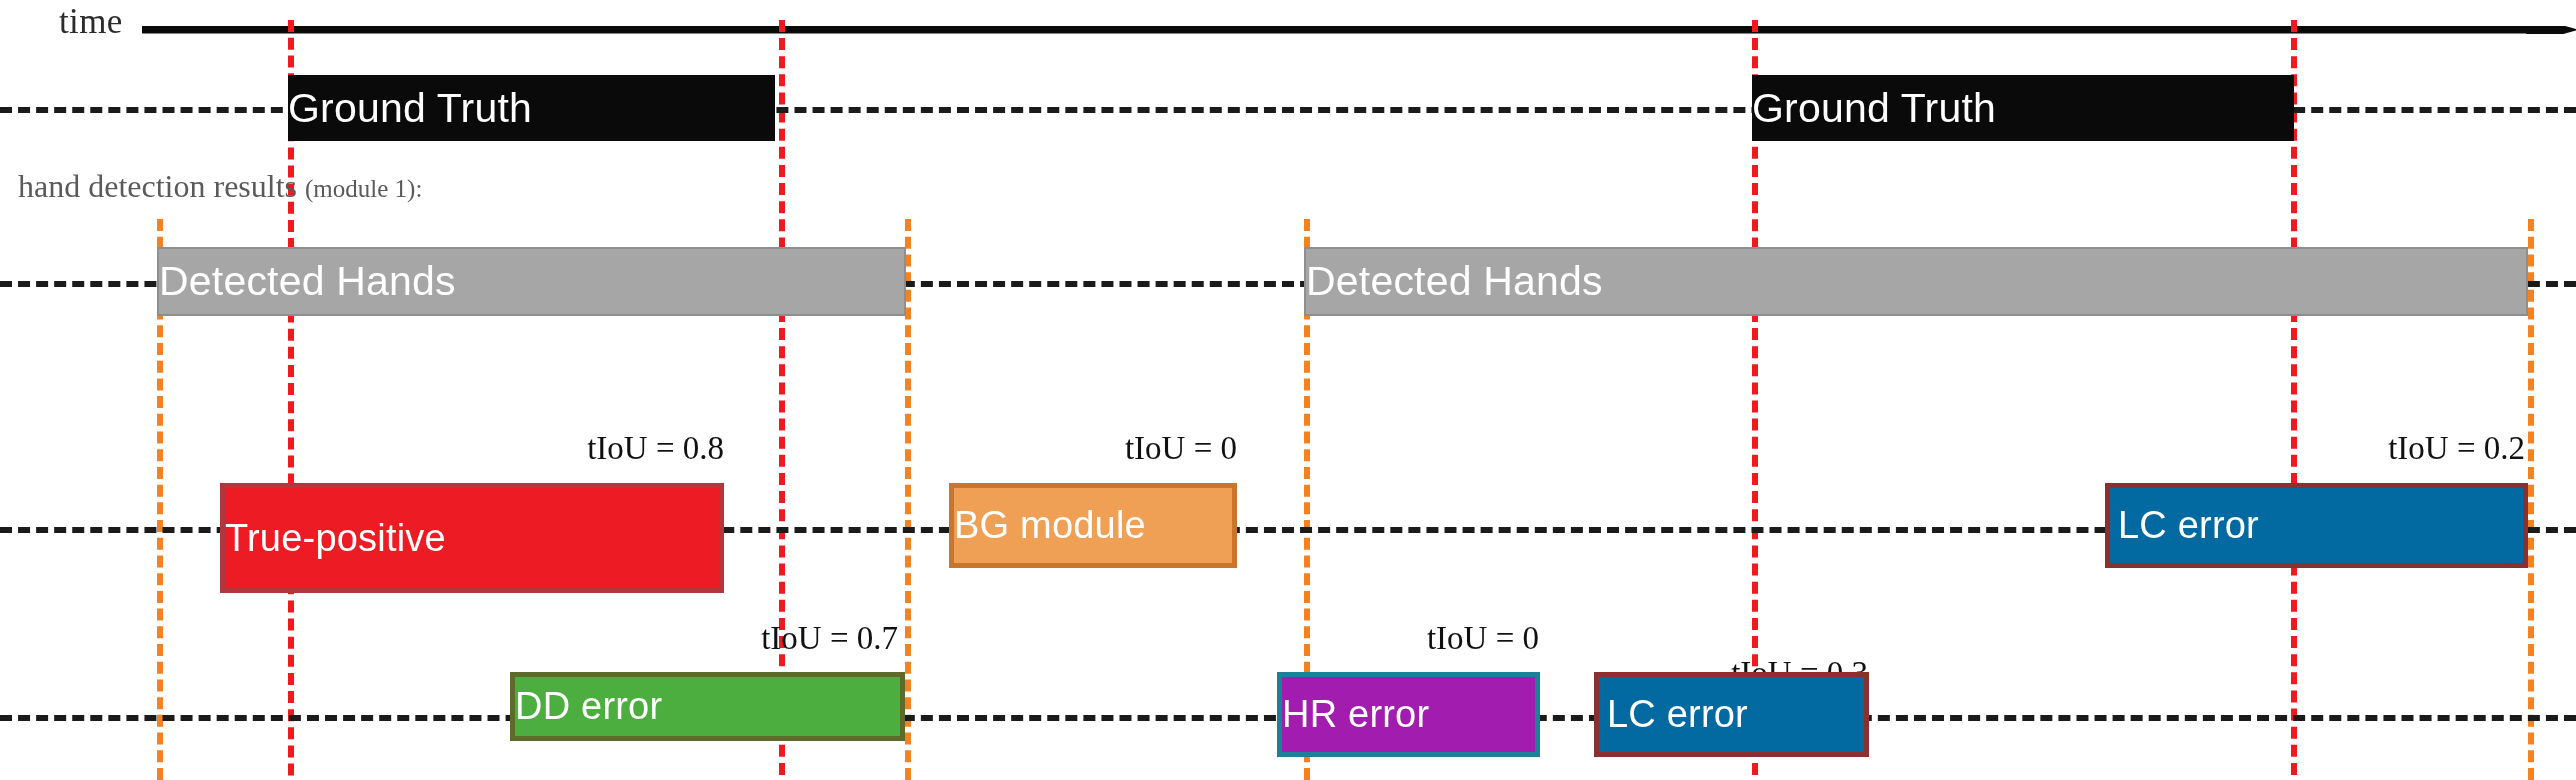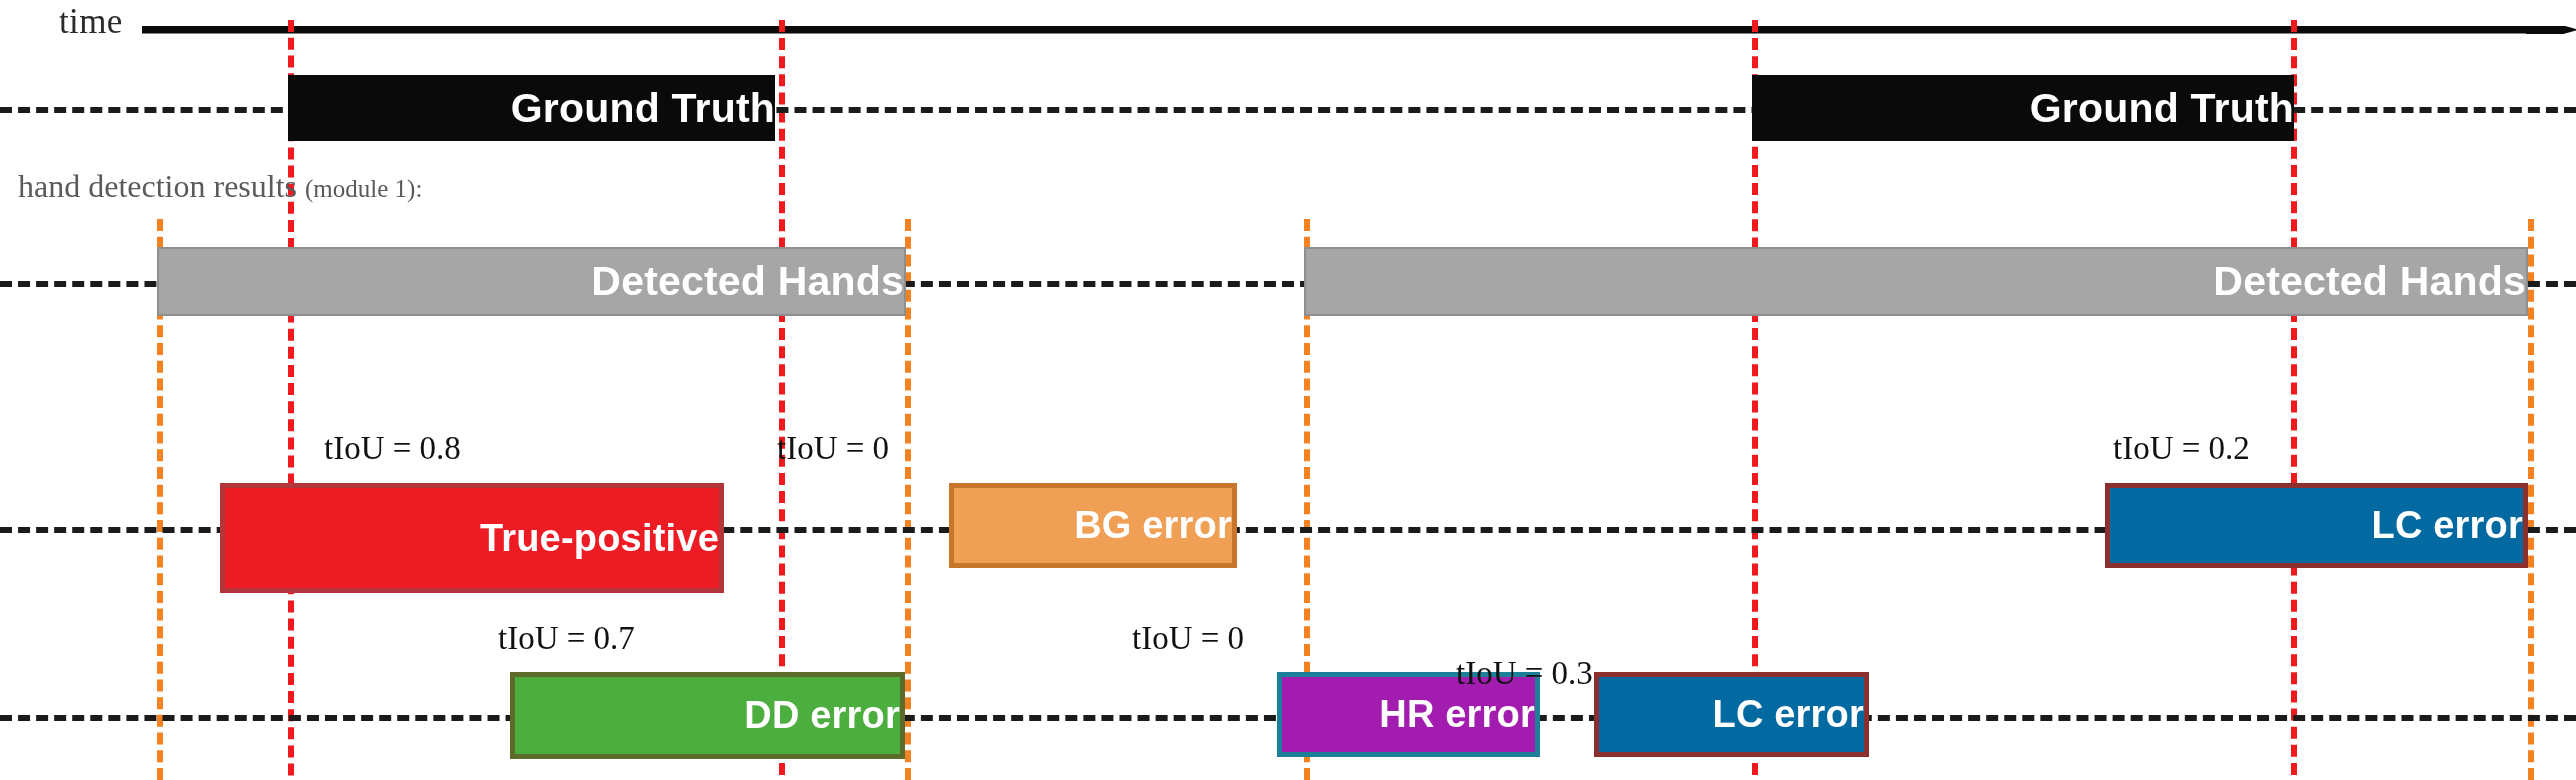--- a/index.html
+++ b/index.html
@@ -52,25 +52,25 @@
   }
   .vline.orange {
     border-left: 6px dashed #f58220;
   }
 
   
   .seg {
     box-sizing: border-box;
     display: flex;
     align-items: center;
-    justify-content: flex-end;
+    justify-content: flex-start;
     color: #ffffff;
     font-family: "Liberation Sans", sans-serif;
     font-size: 38px;
-    font-weight: 700;
+    font-weight: 400;
     white-space: nowrap;
     letter-spacing: 0.2px;
   }
   .seg.gt {
     background: #0a0a0a;
     border: none;
     font-size: 41px;
   }
   .seg.hands {
     background: #a6a6a6;
@@ -93,21 +93,21 @@
   .caption .mod {
     font-size: 25px;
   }
 
   
   .tiou {
     font-family: "Liberation Serif", serif;
     font-size: 33px;
     color: #111111;
     white-space: nowrap;
-    text-align: left;
+    text-align: right;
   }
 </style>
 </head>
 <body>
 
 <div id="stage">
 
   <div class="abs time-label">time</div>
   <svg class="abs time-axis" viewBox="0 0 3230 10" preserveAspectRatio="none">
     <line x1="0" y1="5" x2="3180" y2="5" stroke="#0a0a0a" stroke-width="10"></line>
@@ -148,32 +148,32 @@
 
   <div class="abs track-line" style="top:527px;"></div>
 
   <div class="abs tiou" style="left:324px; top:430px; width:400px;">tIoU = 0.8</div>
   <div class="abs seg tp" style="left:220px; top:483px; width:504px; height:110px;">
     <span>True-positive</span>
   </div>
 
   <div class="abs tiou" style="left:777px; top:430px; width:460px;">tIoU = 0</div>
   <div class="abs seg bg" style="left:949px; top:483px; width:288px; height:85px;">
-    <span>BG error</span>
+    <span>BG module</span>
   </div>
 
   <div class="abs tiou" style="left:2113px; top:430px; width:412px;">tIoU = 0.2</div>
   <div class="abs seg lc" style="left:2105px; top:483px; width:423px; height:85px;">
     <span>LC error</span>
   </div>
 
   <div class="abs track-line" style="top:715px;"></div>
 
   <div class="abs tiou" style="left:498px; top:620px; width:400px;">tIoU = 0.7</div>
-  <div class="abs seg dd" style="left:510px; top:672px; width:395px; height:87px;">
+  <div class="abs seg dd" style="left:510px; top:672px; width:395px; height:69px;">
     <span>DD error</span>
   </div>
 
   <div class="abs tiou" style="left:1132px; top:620px; width:407px;">tIoU = 0</div>
   <div class="abs seg hr" style="left:1277px; top:672px; width:263px; height:85px;">
     <span>HR error</span>
   </div>
 
   <div class="abs tiou" style="left:1456px; top:620px; width:412px;margin-top:35px;">tIoU = 0.3</div>
   <div class="abs seg lc" style="left:1594px; top:672px; width:275px; height:85px;">

